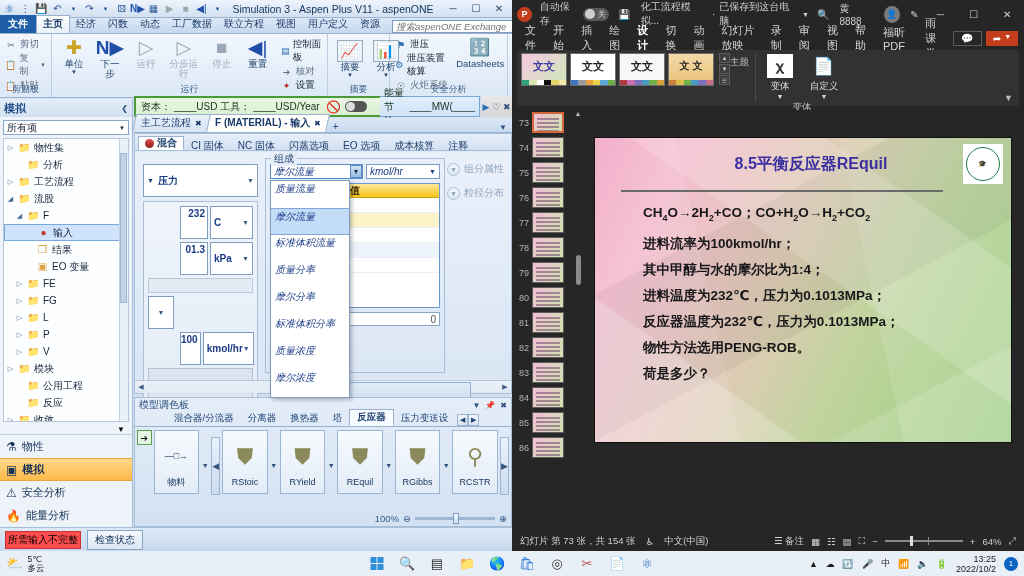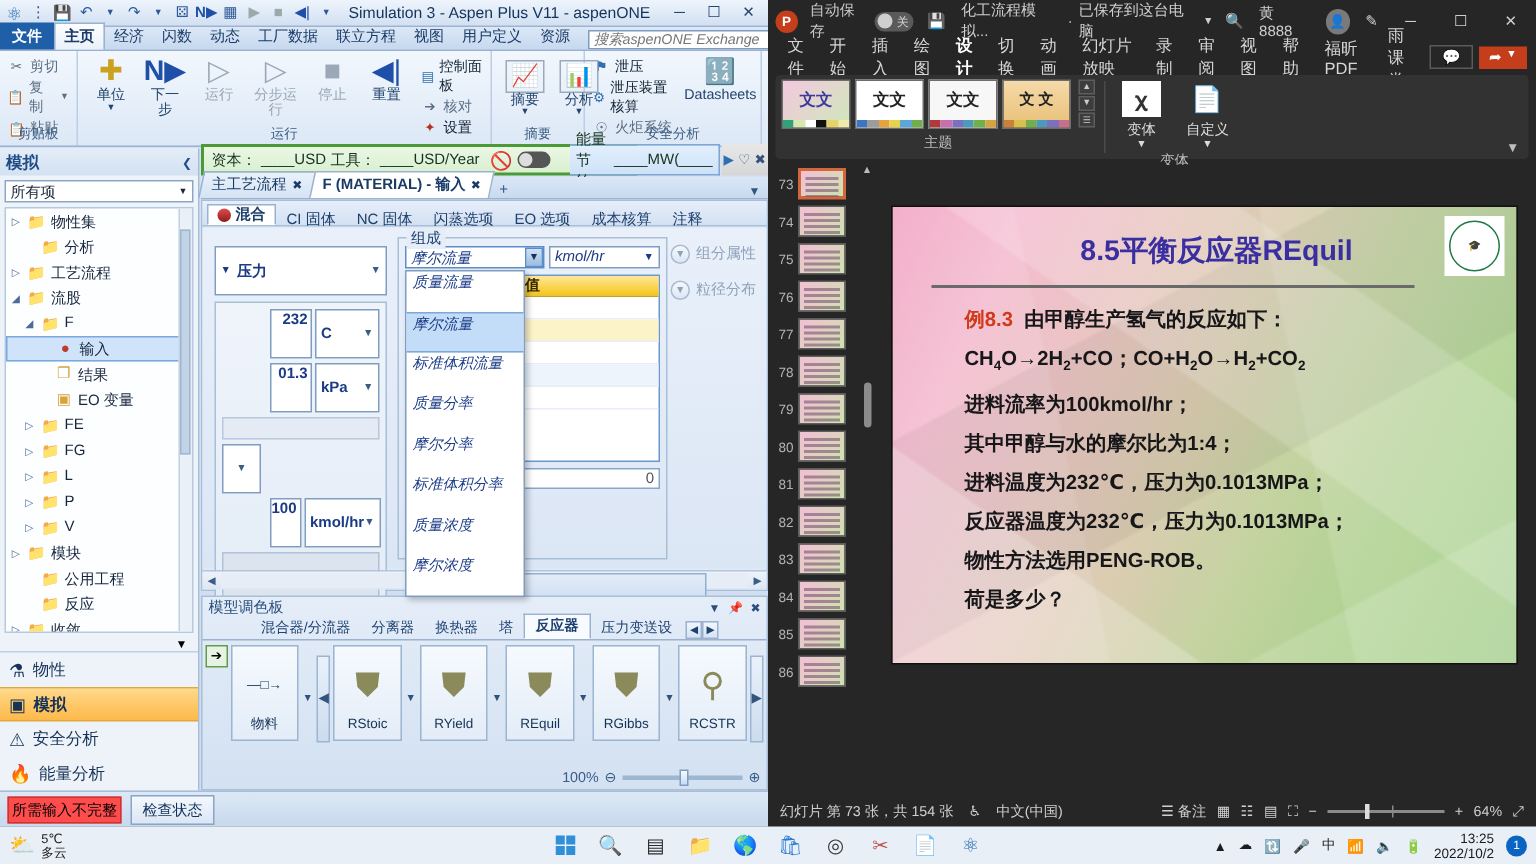--- a/index.html
+++ b/index.html
@@ -238,21 +238,21 @@
   .ppt-tab { padding:2px 7px; position:relative; }
   .ppt-tab.active { color:#fff; font-weight:bold; }
   .ppt-tab.active::after { content:""; position:absolute; left:7px; right:7px; bottom:-1px;
                            height:2px; background:#c43e1c; }
   .ppt-cmt { margin-left:auto; display:flex; align-items:center; gap:4px; }
   .cmt-box { border:1px solid #5a5a5a; padding:1px 7px; font-size:10px; color:#d8d8d8;}
   .share-box { background:#c43e1c; color:#fff; font-size:10px; padding:2px 7px; display:flex; gap:3px;}
 
   .ppt-ribbon { height:56px; margin:2px 5px 0; background:#323232; border-radius:3px;
                 display:flex; align-items:stretch; position:relative; }
-  .theme-group { display:flex; flex-direction:column; padding:3px 0 0 4px; }
+  .theme-group { display:flex; flex-direction:row; padding:3px 0 0 4px; }
   .theme-row { display:flex; gap:3px; align-items:flex-start;}
   .thumb { width:46px; height:33px; border:1px solid #6d6d6d; display:flex;
            flex-direction:column; justify-content:space-between; position:relative; overflow:hidden;}
   .thumb .tx { font-size:11px; text-align:center; margin-top:5px; font-weight:bold;}
   .thumb .swatches { display:flex; height:5px; }
   .thumb .swatches i { flex:1; }
   .thumb.t1 { background:linear-gradient(135deg,#f3c8de,#cfe8bb); }
   .thumb.t1 .tx { color:#3b3b9e; }
   .thumb.t2 { background:#fff; } .thumb.t2 .tx{color:#222;}
   .thumb.t3 { background:#f7f7f7; } .thumb.t3 .tx{color:#222;}
@@ -290,21 +290,21 @@
              linear-gradient(115deg, #f2a6c4 0%, #f4bcd0 16%, #e9c6c2 32%, #d9cdb0 48%,
                              #c3d3a0 62%, #b2d293 76%, #a7cf8a 88%, #9ecb86 100%);
            border:1px solid #111; }
   .slide::before{content:"";position:absolute;inset:0;
     background:
       linear-gradient(35deg, rgba(255,255,255,.22) 0 24%, transparent 24.5% 55%, rgba(255,255,255,.16) 55.5% 78%, transparent 78.5%),
       linear-gradient(-28deg, rgba(255,255,255,.14) 0 18%, transparent 18.5% 42%, rgba(0,0,0,.05) 42.5% 70%, transparent 70.5%),
       linear-gradient(78deg, rgba(255,255,255,.10) 0 30%, transparent 30.5% 64%, rgba(255,255,255,.12) 64.5%);
     pointer-events:none;}
   .slide-title { position:absolute; top:16px; left:16px; right:0; text-align:center;
-                 font-size:19px; font-weight:bold; color:#3a2fa0; font-family:"Liberation Sans",sans-serif;}
+                 font-size:16px; font-weight:bold; color:#3a2fa0; font-family:"Liberation Sans",sans-serif;}
   .slide-rule { position:absolute; top:52px; left:26px; right:68px; height:1.5px; background:#6a6a6a; }
   .slide-logo { position:absolute; top:6px; right:8px; width:40px; height:40px; background:#fff;
                 display:flex; align-items:center; justify-content:center; }
   .slide-logo .ring { width:34px; height:34px; border-radius:50%; border:1.5px solid #1f7a46;
                       display:flex; align-items:center; justify-content:center; color:#1f7a46; font-size:7px;}
   .slide-body { position:absolute; top:62px; left:48px; right:20px; }
   .sb-line { font-size:13.5px; font-weight:bold; color:#17171a; line-height:26px; white-space:nowrap;}
   .sb-line .ex { color:#cf3a18; }
   .notes { position:absolute; left:0; right:0; bottom:4px; text-align:center;
            font-size:10px; color:#b8b8b8; }
@@ -1086,24 +1086,20 @@
 
       <div class="stage">
         <div class="slide">
           <div class="slide-title">8.5平衡反应器REquil</div>
           <div class="slide-rule"></div>
           <div class="slide-logo">
             <div class="ring">🎓</div>
           </div>
           <div class="slide-body">
             <div class="sb-line">
-              <span class="ex">例8.3</span>
-              &nbsp;<span>由甲醇生产氢气的反应如下：</span>
-            </div>
-            <div class="sb-line">
               <span id="formula-line">CH<sub style="font-size:9px">4</sub>O→2H<sub style="font-size:9px">2</sub>+CO；CO+H<sub style="font-size:9px">2</sub>O→H<sub style="font-size:9px">2</sub>+CO<sub style="font-size:9px">2</sub></span>
             </div>
             <div class="sb-line">进料流率为100kmol/hr；</div>
             <div class="sb-line">其中甲醇与水的摩尔比为1:4；</div>
             <div class="sb-line">进料温度为232℃，压力为0.1013MPa；</div>
             <div class="sb-line">反应器温度为232℃，压力为0.1013MPa；</div>
             <div class="sb-line">物性方法选用PENG-ROB。</div>
             <div class="sb-line">荷是多少？</div>
           </div>
         </div>

